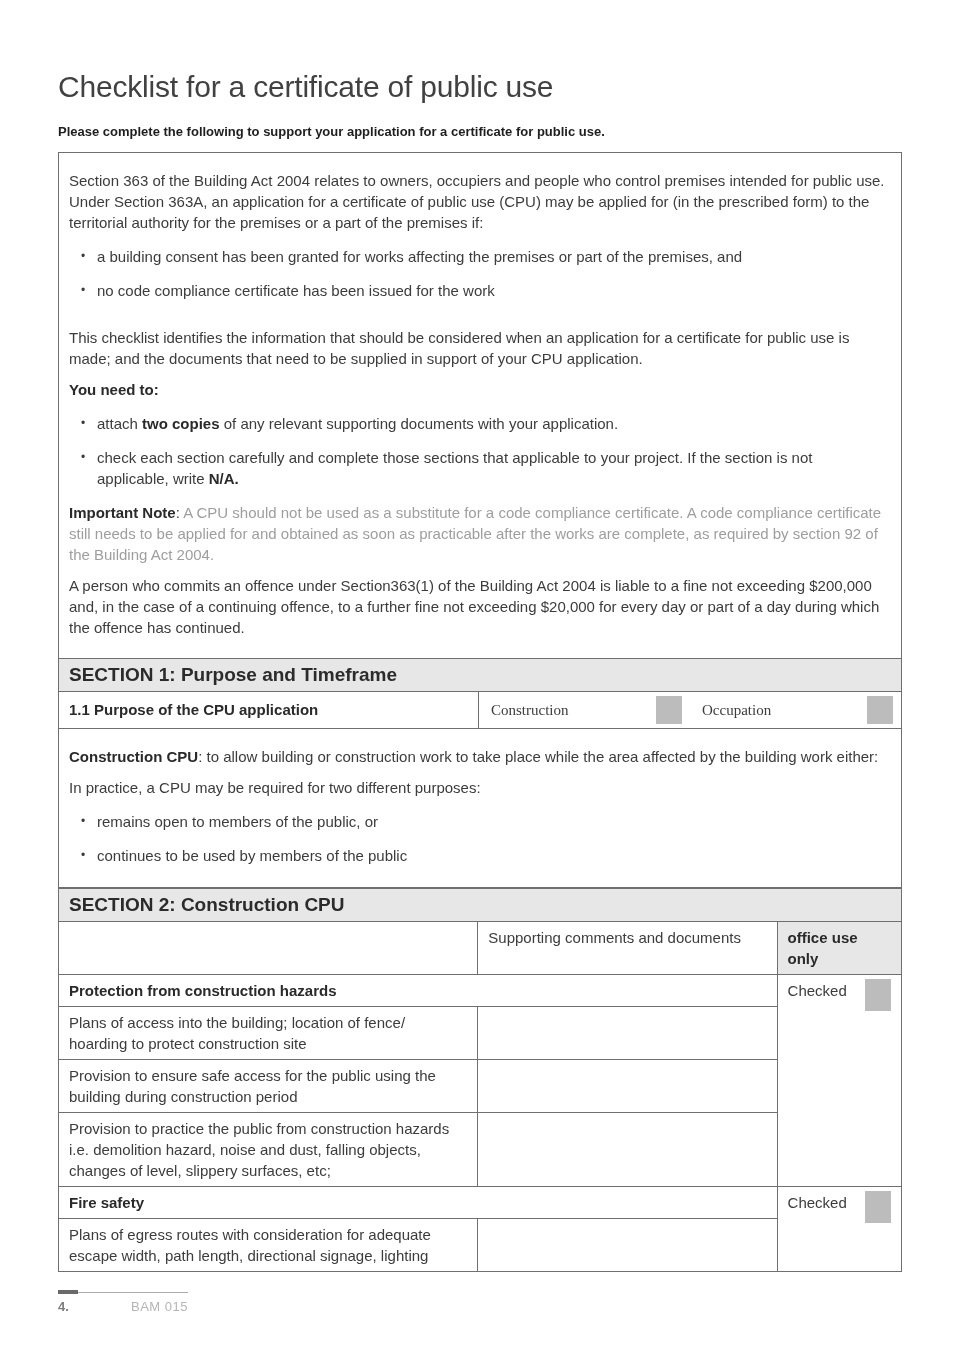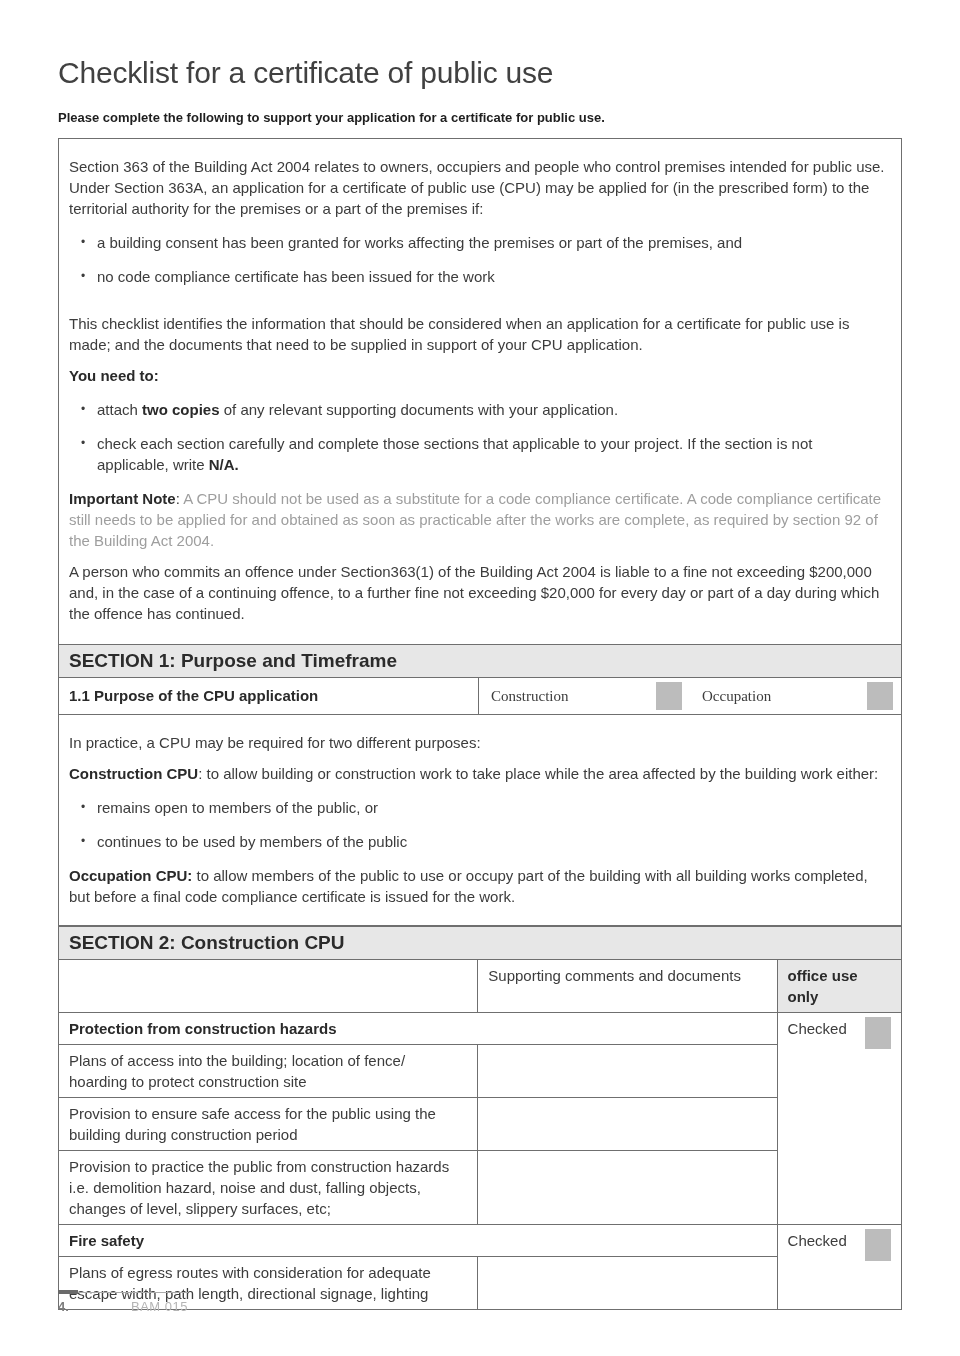--- a/index.html
+++ b/index.html
@@ -3,21 +3,21 @@
 <meta charset="utf-8">
 <style>
   * { margin: 0; padding: 0; box-sizing: border-box; }
   html, body { background: #ffffff; }
   body {
     width: 960px; height: 1356px;
     font-family: "Liberation Sans", "DejaVu Sans", sans-serif;
     color: #3c3c3c;
     position: relative;
   }
-  .content { position: absolute; left: 58px; top: 2px; width: 844px; }
+  .content { position: absolute; left: 58px; top: 16px; width: 844px; }
 
   .page-title {
     margin-top: 54px;
     font-size: 30px;
     font-weight: 400;
     letter-spacing: -0.2px;
     color: #414141;
   }
   .subtitle {
     margin-top: 20px;
@@ -150,31 +150,30 @@
           <span class="chk"></span>
         </div>
         <div class="opt-seg half">
           <span>Occupation</span>
           <span class="chk"></span>
         </div>
       </div>
     </div>
 
     <div class="sec-body">
+      <p><span class="bold-inline">Construction CPU</span><span>: to allow building or construction work to take place while the area affected by the building work either:</span></p>
       <p>In practice, a CPU may be required for two different purposes:</p>
-      <p><span class="bold-inline">Construction CPU</span><span>: to allow building or construction work to take place while the area affected by the building work either:</span></p>
       <div class="bullet">
         <span class="dot">•</span>
         <span class="btxt">remains open to members of the public, or</span>
       </div>
       <div class="bullet">
         <span class="dot">•</span>
         <span class="btxt">continues to be used by members of the public</span>
       </div>
-      <p><span class="bold-inline">Occupation CPU:</span><span> to allow members of the public to use or occupy part of the building with all building works completed, but before a final code compliance certificate is issued for the work.</span></p>
     </div>
 
     <div class="form-row row-bt">
     </div>
 
     <div class="sec-bar">SECTION 2: Construction CPU</div>
 
     <table class="s2">
       <tbody>
           <tr>

